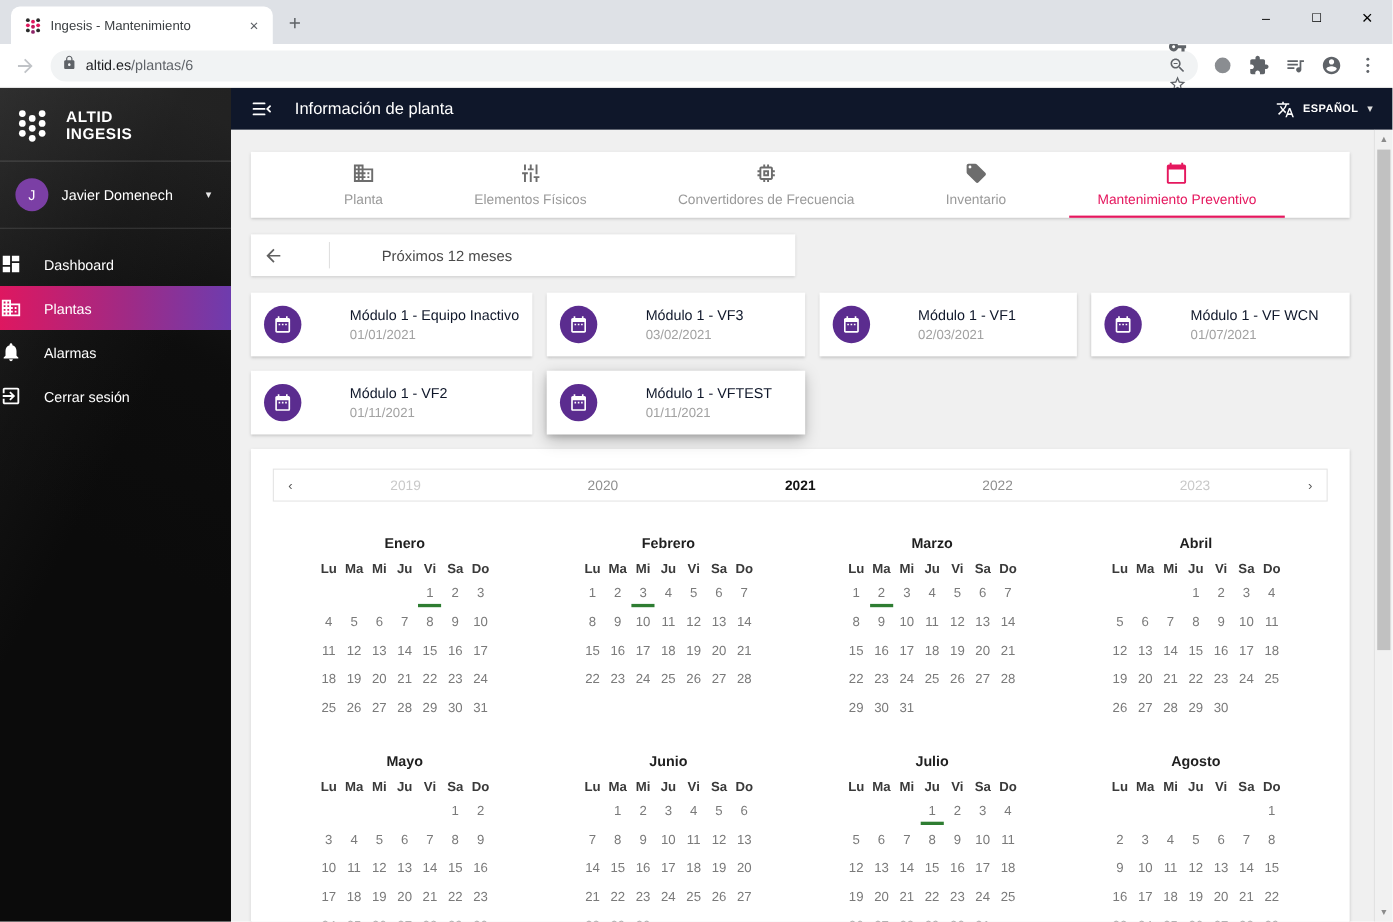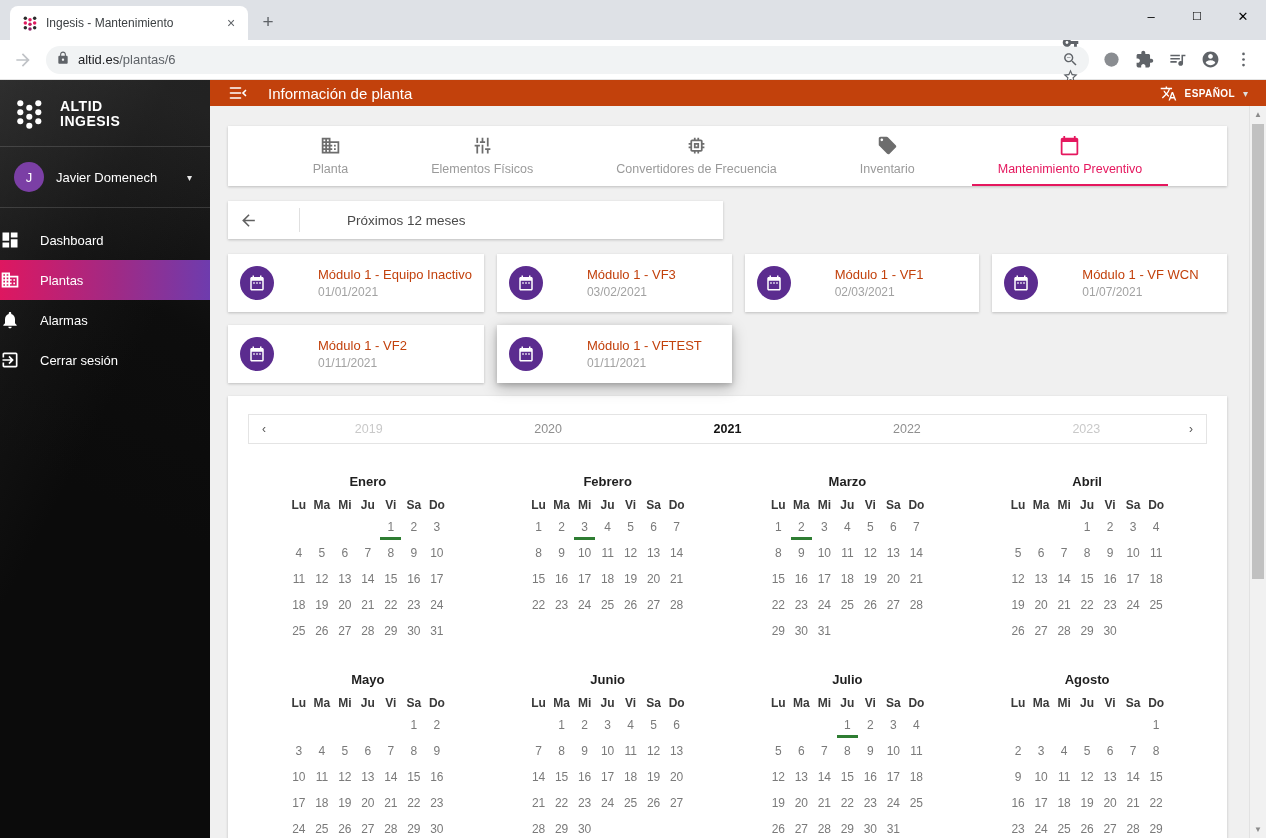--- a/index.html
+++ b/index.html
@@ -47,21 +47,21 @@
     display:flex; align-items:center; justify-content:center; }
   .u-name { margin-left:12px; font-size:13px; font-weight:500; flex:1; }
   .u-caret { font-size:10px; color:#e8e8e8; margin-right:4px; }
   .side-menu { padding-top:12px; }
   .side-item { height:40px; display:flex; align-items:center; cursor:pointer; }
   .side-item svg { width:20px; height:20px; fill:#fff; }
   .side-item .s-label { margin-left:20px; font-size:13px; font-weight:500; color:#fff; }
   .side-item.active { background:linear-gradient(90deg,#de1760 0%,#a02a85 55%,#6e3cae 100%); }
 
   .main { flex:1; display:flex; flex-direction:column; min-width:0; }
-  .appbar { height:26px; background:#c2410c; color:#fff; display:flex; align-items:center; padding:0 18px; flex:none; }
+  .appbar { height:38px; background:#0f172a; color:#fff; display:flex; align-items:center; padding:0 18px; flex:none; }
   .collapse-ic { display:flex; margin-right:20px; }
   .collapse-ic svg { width:20px; height:20px; }
   .appbar-title { font-size:15px; font-weight:400; flex:1; }
   .lang { display:flex; align-items:center; }
   .lang svg { width:17px; height:17px; fill:#fff; margin-right:8px; }
   .lang-label { font-size:10px; font-weight:700; letter-spacing:.4px; }
   .lang-caret { font-size:10px; margin-left:8px; color:#ddd; }
 
   .content-wrap { flex:1; position:relative; background:#f0f0f0; overflow:hidden; }
   .content { position:absolute; left:0; top:0; right:17px; bottom:0; overflow:hidden; padding:20px 22px 0 18px; }
@@ -92,21 +92,21 @@
   .period-label { margin-left:16px; font-size:13.5px; color:#4a4a4a; }
 
   
   .mcards { display:grid; grid-template-columns:repeat(4,1fr); gap:13px; margin-bottom:13px; }
   .mcard { height:58px; display:flex; align-items:center; padding:0 12px; cursor:pointer; }
   .mcard.elevated { box-shadow:0 5px 14px rgba(0,0,0,.25), 0 2px 5px rgba(0,0,0,.18); }
   .mc-ic { width:34px; height:34px; border-radius:50%; background:#5b2c8f; flex:none;
     display:flex; align-items:center; justify-content:center; }
   .mc-ic svg { width:18px; height:18px; fill:#fff; }
   .mc-text { margin-left:13px; min-width:0; }
-  .mc-title { font-size:13px; color:#c2410c; white-space:nowrap; overflow:hidden; }
+  .mc-title { font-size:13px; color:#0f172a; white-space:nowrap; overflow:hidden; }
   .mc-date { font-size:12px; color:#a2a2a2; margin-top:3px; }
 
   
   .cal-card { padding:18px 20px 30px 20px; }
   .year-bar { border:1px solid #e4e4e4; height:30px; display:flex; align-items:center; }
   .yb-arrow { width:30px; text-align:center; font-size:12px; color:#555; cursor:pointer; }
   .yb-year { flex:1; text-align:center; font-size:12.5px; cursor:pointer; }
   .yb-year.far { color:#c9c9c9; }
   .yb-year.near { color:#8f8f8f; }
   .yb-year.selected { color:#141414; font-weight:700; }

